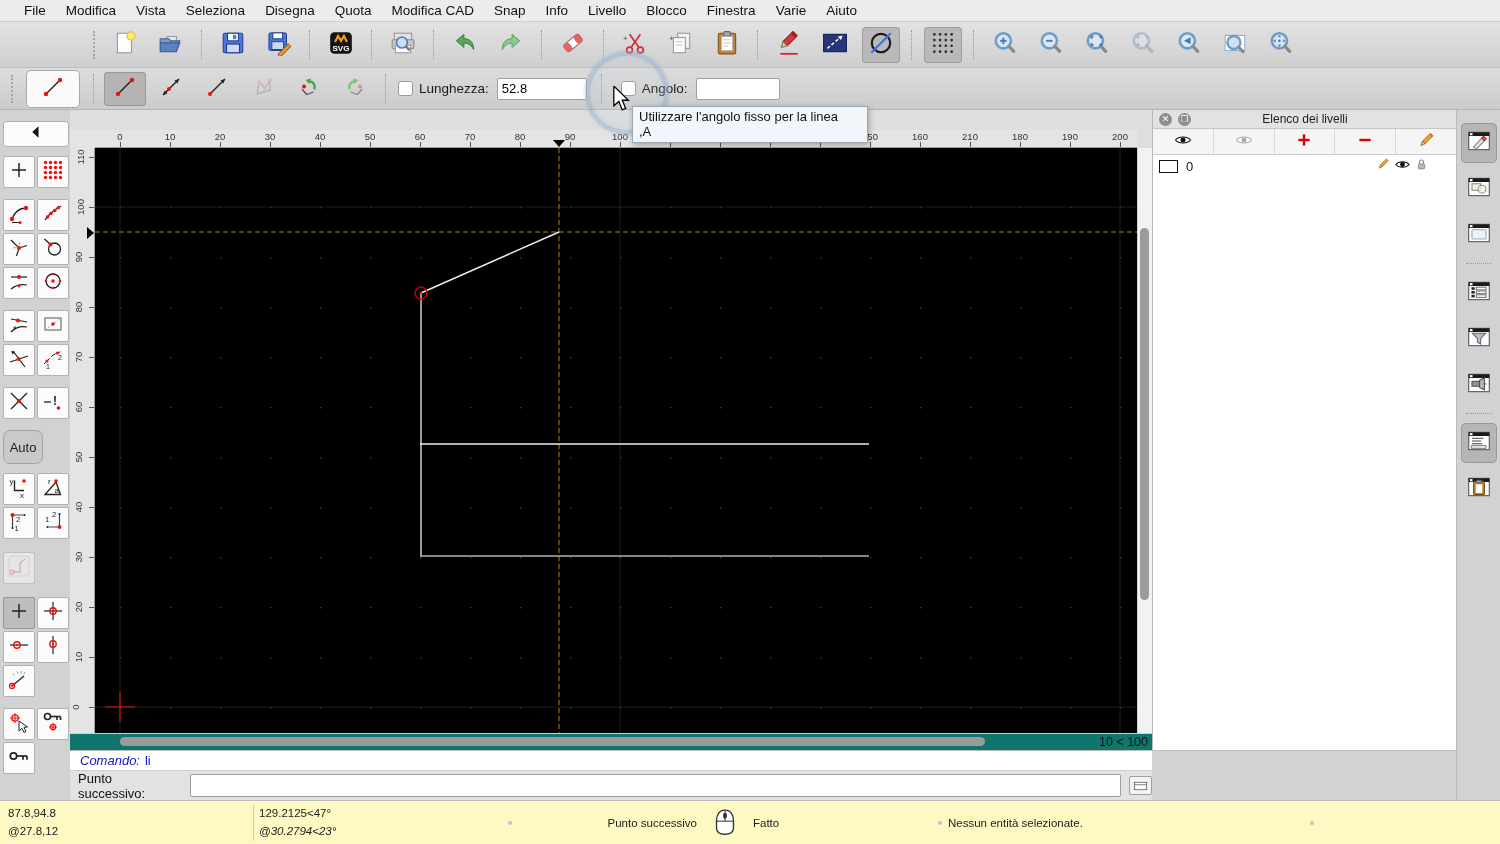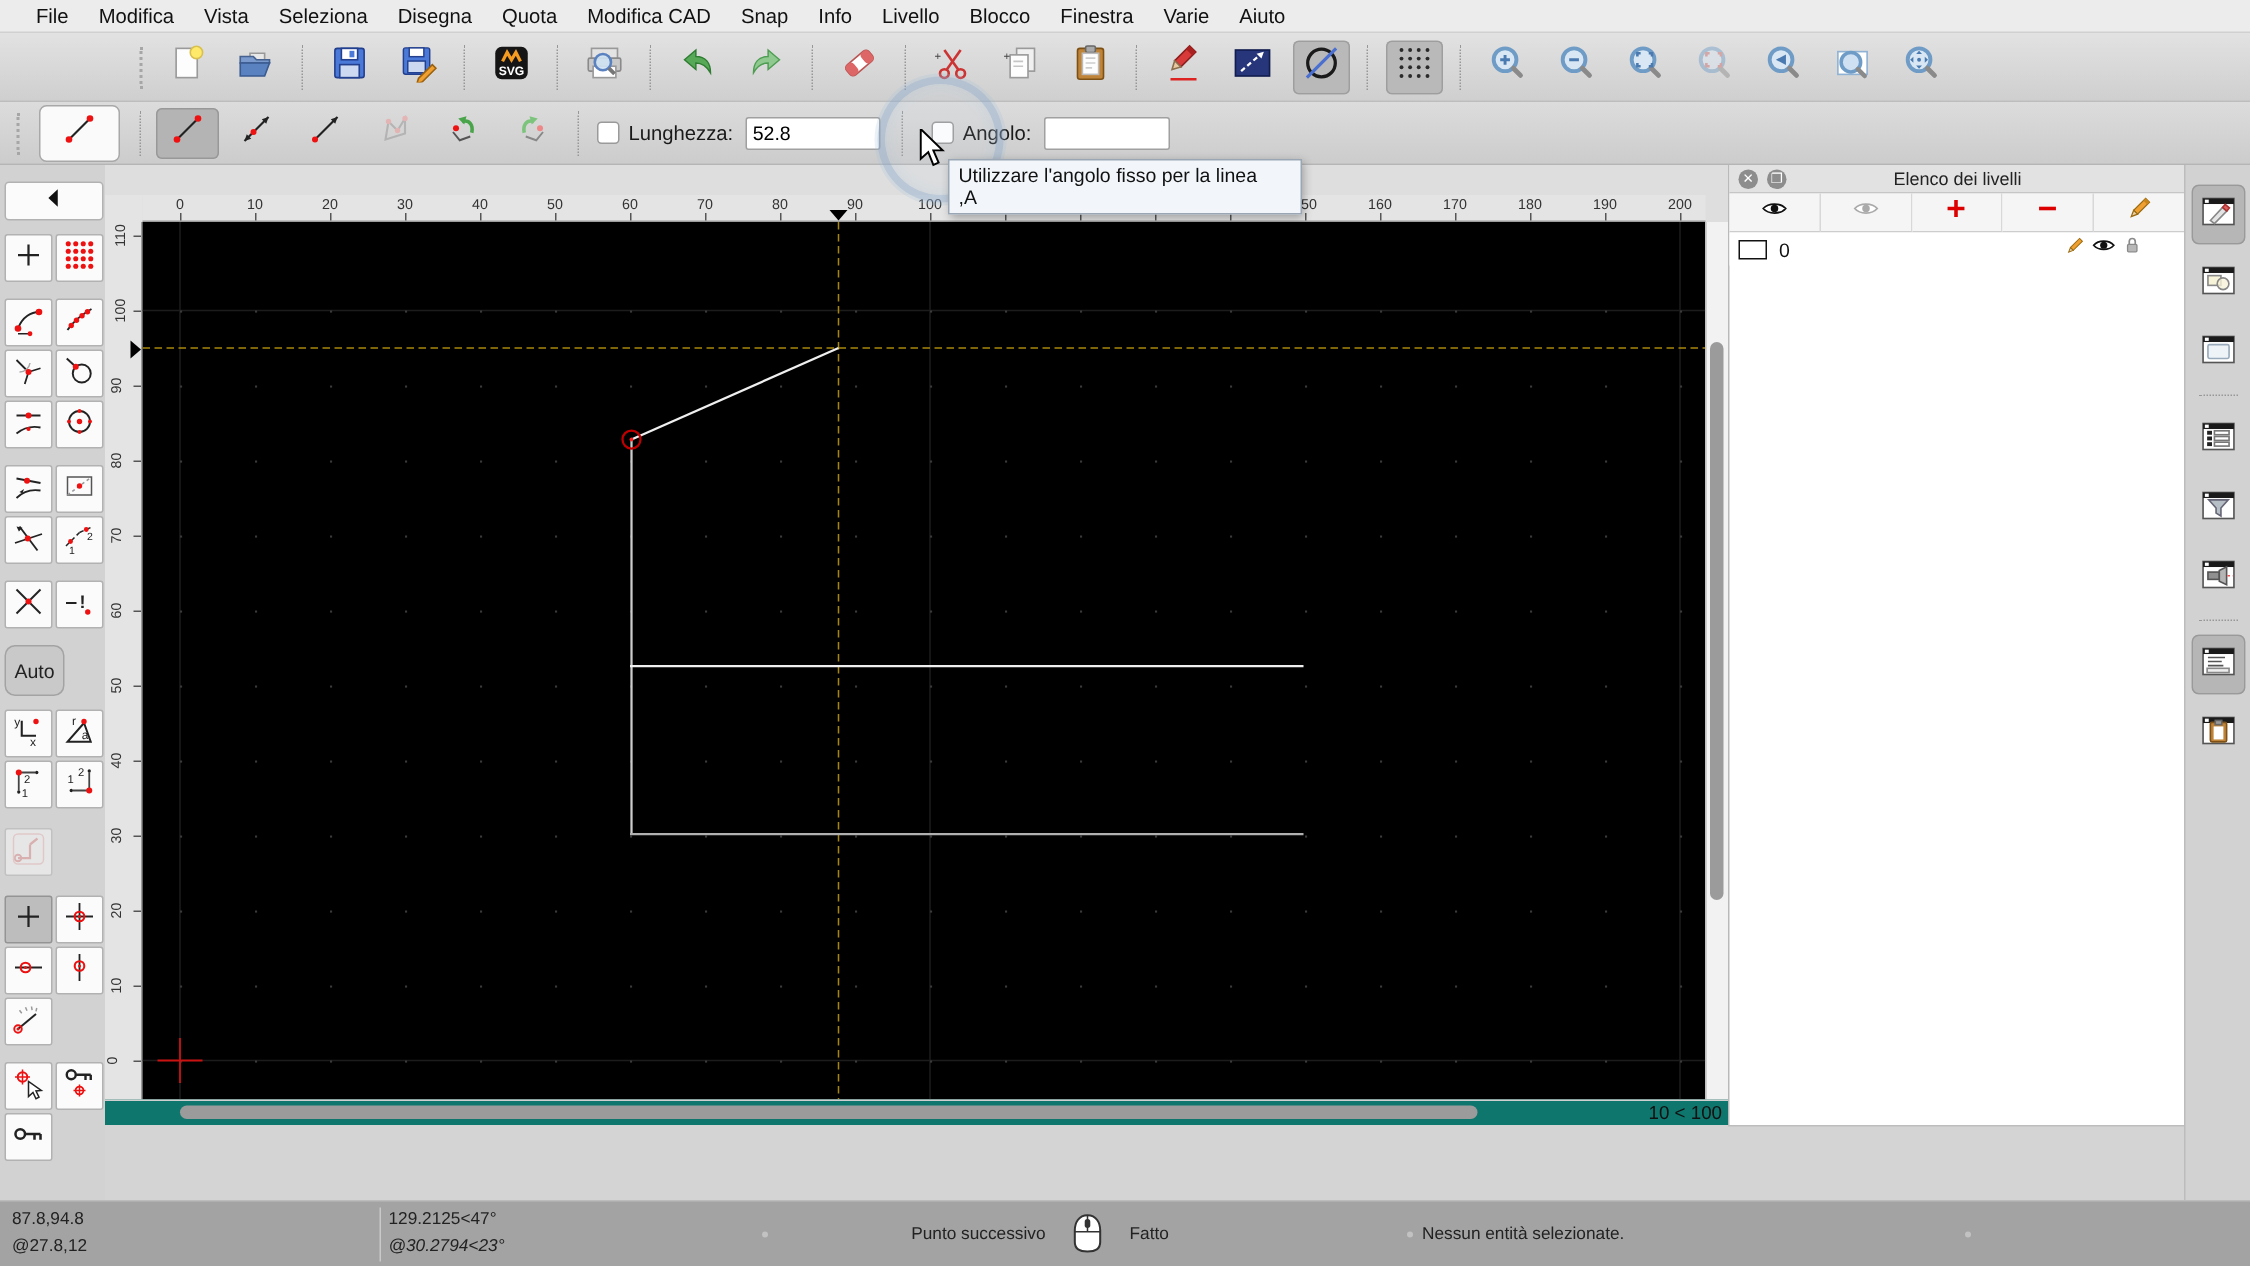--- a/index.html
+++ b/index.html
@@ -87,21 +87,21 @@
   .layer-name{font-size:13px;color:#111;flex:1;}
   .layer-icons{display:flex;align-items:center;gap:3px;margin-right:28px;}
   .dock-bottom{position:absolute;left:1152px;top:750px;width:348px;height:50px;background:#d4d4d4;border-top:1px solid #bdbdbd;box-sizing:border-box;}
   
   .right-toolbar{position:absolute;left:1456px;top:110px;width:44px;height:690px;background:#d2d2d2;border-left:1px solid #bcbcbc;box-sizing:border-box;
                  display:flex;flex-direction:column;align-items:center;padding-top:10px;}
   .panel-btn{width:36px;height:40px;margin:3px 0;border-radius:5px;display:flex;align-items:center;justify-content:center;flex:none;}
   .panel-btn.active{background:#b6b6b6;box-shadow:inset 0 0 0 1px #9a9a9a;}
   .vsep{width:26px;height:1px;border-top:1px dotted #979797;margin:5px 0;flex:none;}
   
-  .statusbar{position:absolute;left:0;top:800px;width:1500px;height:44px;background:#a3a3a3;border-top:1px solid #bcbcbc;box-sizing:border-box;font-size:11.5px;color:#222;}
+  .statusbar{position:absolute;left:0;top:800px;width:1500px;height:44px;background:#fef9c3;border-top:1px solid #bcbcbc;box-sizing:border-box;font-size:11.5px;color:#222;}
   .sb-abs{position:absolute;left:8px;top:6px;} .sb-rel{position:absolute;left:8px;top:24px;}
   .sb-div{position:absolute;left:253px;top:4px;width:1px;height:36px;background:#c9c9c9;}
   .sb-pabs{position:absolute;left:259px;top:6px;} .sb-prel{position:absolute;left:259px;top:24px;font-style:italic;}
   .sb-dot{position:absolute;width:4px;height:4px;border-radius:2px;background:#c2c2c2;top:20px;}
   .sb-left-action{position:absolute;left:600px;top:16px;width:97px;text-align:right;}
   .sb-mouse{position:absolute;left:714px;top:6px;}
   .sb-right-action{position:absolute;left:753px;top:16px;}
   .sb-selection{position:absolute;left:948px;top:16px;}
   
   .loupe{position:absolute;left:585px;top:51px;width:74px;height:74px;border-radius:50%;
@@ -707,21 +707,21 @@
         <span class="rl" style="left: 625px;">120</span>
         <span class="tick" style="left: 625px;"></span>
         <span class="rl" style="left: 675px;">130</span>
         <span class="tick" style="left: 675px;"></span>
         <span class="rl" style="left: 725px;">140</span>
         <span class="tick" style="left: 725px;"></span>
         <span class="rl" style="left: 775px;">150</span>
         <span class="tick" style="left: 775px;"></span>
         <span class="rl" style="left: 825px;">160</span>
         <span class="tick" style="left: 825px;"></span>
-        <span class="rl" style="left: 875px;">170</span>
+        <span class="rl" style="left: 875px;">210</span>
         <span class="tick" style="left: 875px;"></span>
         <span class="rl" style="left: 925px;">180</span>
         <span class="tick" style="left: 925px;"></span>
         <span class="rl" style="left: 975px;">190</span>
         <span class="tick" style="left: 975px;"></span>
         <span class="rl" style="left: 1025px;">200</span>
         <span class="tick" style="left: 1025px;"></span>
         <span class="hmarker" style="left: 458px;"></span>
       </div>
     <div class="vruler" id="vruler">
@@ -1003,20 +1003,35 @@
       <div class="thumb" id="vthumb" style="top: 80px; height: 372px;"></div>
     </div>
     <div class="hscroll-row">
       <div class="hscroll-track">
         <div class="thumb" id="hthumb" style="left: 25px; width: 865px;"></div>
       </div>
       <span class="grid-status">10 &lt; 100</span>
     </div>
   </div>
 
+  <div class="cmd">
+    <div class="cmd-hist">
+      <span class="cmd-prompt">Comando:</span><span class="cmd-text">li</span>
+    </div>
+    <div class="cmd-row">
+      <span class="cmd-label">Punto successivo:</span>
+      <input class="cmd-input" value="" style="">
+      <span class="cmd-toggle">
+        <svg width="15" height="12" viewBox="0 0 24 18">
+            <rect x="2" y="3" width="20" height="12" fill="#fff" stroke="#333"></rect>
+            <line x1="2" y1="7" x2="22" y2="7" stroke="#333"></line>
+          </svg>
+      </span>
+    </div>
+  </div>
 
   <div class="dock">
     <div class="dock-title">
       <span class="dock-close">✕</span>
       <span class="dock-float">❐</span>
       <span class="t">Elenco dei livelli</span>
     </div>
     <div class="dock-toolbar" id="docktb">
         <span class="dock-tb-btn">
           <span><svg width="20" height="20" viewBox="0 0 24 24">

